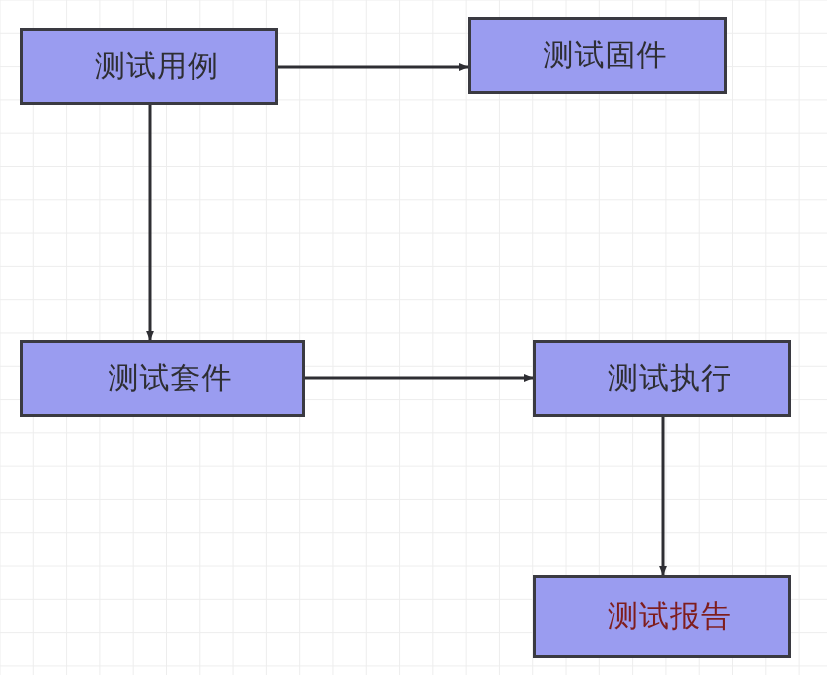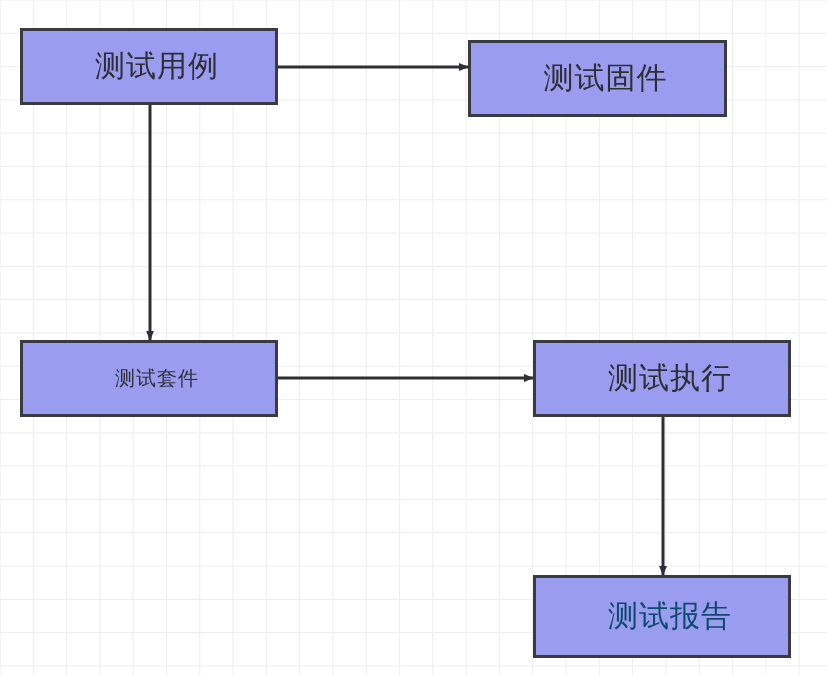--- a/index.html
+++ b/index.html
@@ -64,29 +64,29 @@
         <line x1="150" y1="105" x2="150" y2="340" stroke="#2e2e33" stroke-width="3" marker-end="url(#arrowhead)"></line>
         <line x1="278" y1="378" x2="533" y2="378" stroke="#2e2e33" stroke-width="3" marker-end="url(#arrowhead)"></line>
         <line x1="663" y1="417" x2="663" y2="575" stroke="#2e2e33" stroke-width="3" marker-end="url(#arrowhead)"></line>
       </g>
   </svg>
 
   <div class="node" style="left: 20px; top: 28px; width: 258px; height: 77px; background: rgb(154, 156, 240); border-color: rgb(58, 58, 65); border-width: 3px; color: rgb(46, 46, 51); font-size: 30px;">
     <span class="node-label">测试用例</span>
   </div>
 
-  <div class="node" style="left: 468px; top: 40px; width: 259px; height: 77px; background: rgb(154, 156, 240); border-color: rgb(58, 58, 65); border-width: 3px; color: rgb(46, 46, 51); font-size: 30px;">
+  <div class="node" style="left: 468px; top: 17px; width: 259px; height: 77px; background: rgb(154, 156, 240); border-color: rgb(58, 58, 65); border-width: 3px; color: rgb(46, 46, 51); font-size: 30px;">
     <span class="node-label">测试固件</span>
   </div>
 
-  <div class="node" style="left: 20px; top: 340px; width: 258px; height: 77px; background: rgb(154, 156, 240); border-color: rgb(58, 58, 65); border-width: 3px; color: rgb(46, 46, 51); font-size: 20px;">
+  <div class="node" style="left: 20px; top: 340px; width: 285px; height: 77px; background: rgb(154, 156, 240); border-color: rgb(58, 58, 65); border-width: 3px; color: rgb(46, 46, 51); font-size: 30px;">
     <span class="node-label">测试套件</span>
   </div>
 
   <div class="node" style="left: 533px; top: 340px; width: 258px; height: 77px; background: rgb(154, 156, 240); border-color: rgb(58, 58, 65); border-width: 3px; color: rgb(46, 46, 51); font-size: 30px; text-align: center;">
     <span class="node-label">测试执行</span>
   </div>
 
-  <div class="node" style="left: 533px; top: 575px; width: 258px; height: 83px; background: rgb(154, 156, 240); border-color: rgb(58, 58, 65); border-width: 3px; color: #0c4a6e; font-size: 30px;">
+  <div class="node" style="left: 533px; top: 575px; width: 258px; height: 83px; background: rgb(154, 156, 240); border-color: rgb(58, 58, 65); border-width: 3px; color: #7f1d1d; font-size: 30px;">
     <span class="node-label">测试报告</span>
   </div>
 
 </div>
 
 </body></html>

